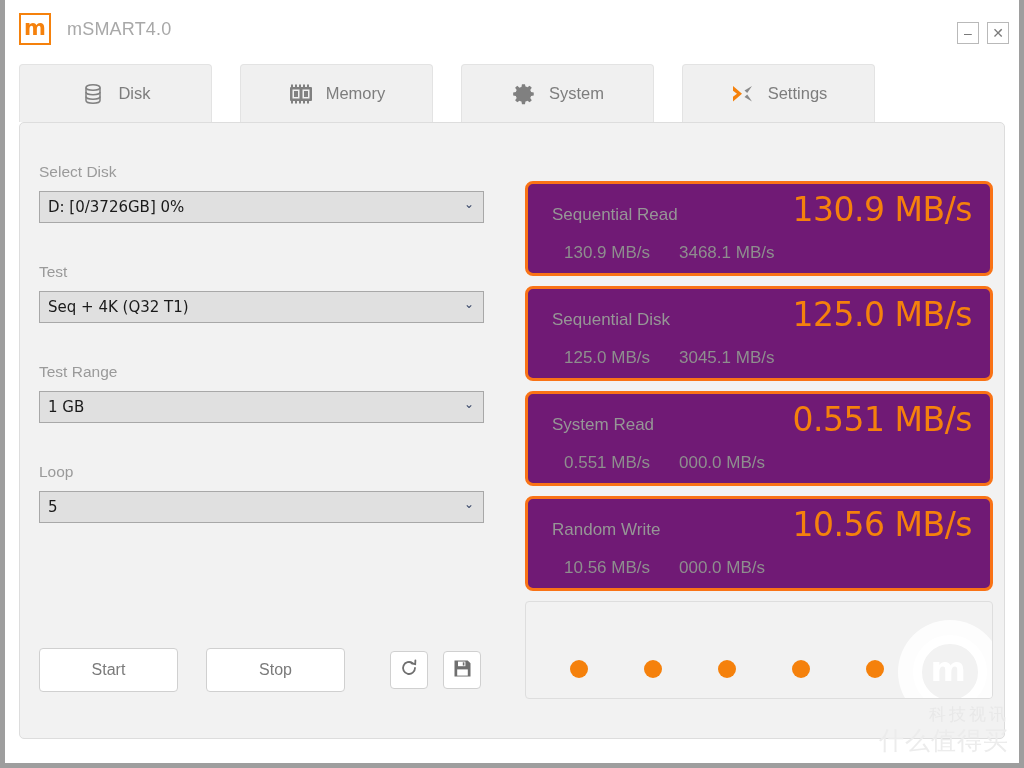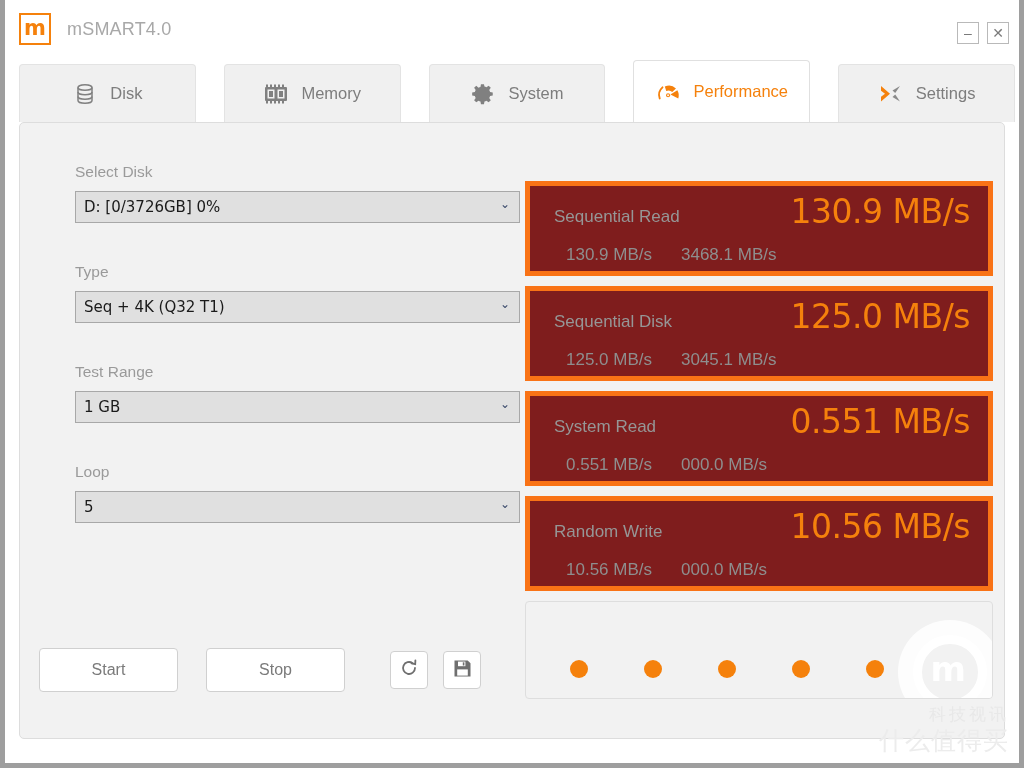--- a/index.html
+++ b/index.html
@@ -137,21 +137,20 @@
     box-sizing: border-box;
     overflow: hidden;
   }
 
   
   .left-panel {
     position: absolute;
     left: 19px;
     top: 40px;
     width: 445px;
-    margin-left: 36px;
   }
   .field-label {
     color: #9a9a9a;
     font-size: 15.5px;
     margin-bottom: 10px;
   }
   .select {
     position: relative;
     height: 32px;
     background: #e0e0e0;
@@ -211,23 +210,23 @@
 
   
   .right-panel {
     position: absolute;
     left: 505px;
     top: 58px;
     width: 468px;
   }
   .result-card {
     height: 95px;
-    background: #7f1d1d;
-    border: 5px solid #f97316;
-    border-radius: 0;
+    background: #701a75;
+    border: 3px solid #f97316;
+    border-radius: 8px;
     box-sizing: border-box;
     position: relative;
     margin-bottom: 10px;
   }
   .result-name {
     position: absolute;
     left: 24px;
     top: 21px;
     font-size: 17px;
     color: #969696;
@@ -382,32 +381,20 @@
     <div class="tab">
       <span class="tab-icon">
         <svg width="26" height="26" viewBox="0 0 24 24" fill="#808080">
           <path d="M12 8.2a3.8 3.8 0 100 7.6 3.8 3.8 0 000-7.6zm0 5.8a2 2 0 110-4 2 2 0 010 4z"></path>
           <path d="M21 13.4v-2.8l-2.5-.45a6.9 6.9 0 00-.75-1.8l1.45-2.05-2-2-2.05 1.45a6.9 6.9 0 00-1.8-.75L12.9 3h-2.8l-.45 2.5a6.9 6.9 0 00-1.8.75L5.8 4.3l-2 2 1.45 2.05a6.9 6.9 0 00-.75 1.8L2 10.6v2.8l2.5.45c.17.63.42 1.23.75 1.8L3.8 17.7l2 2 2.05-1.45c.57.33 1.17.58 1.8.75l.45 2.5h2.8l.45-2.5c.63-.17 1.23-.42 1.8-.75l2.05 1.45 2-2-1.45-2.05c.33-.57.58-1.17.75-1.8L21 13.4z"></path>
         </svg>
       </span>
       <span>System</span>
     </div>
 
-    <div class="tab active">
-      <span class="tab-icon">
-        <svg width="28" height="24" viewBox="0 0 28 24" fill="none">
-          <path d="M4 19 A11 11 0 0 1 7 7" stroke="#f5810c" stroke-width="2" stroke-linecap="round"></path>
-          <path d="M9.5 6.2 A11 11 0 0 1 21.5 8.2 L17.5 12 A6 6 0 0 0 11 11 Z" fill="#f5810c"></path>
-          <path d="M23 10.2 A11 11 0 0 1 24 19 L15.5 14.8 Z" fill="#f5810c"></path>
-          <circle cx="13" cy="15.5" r="2.2" fill="#f5810c"></circle>
-          <circle cx="13" cy="15.5" r="1" fill="#ffffff"></circle>
-        </svg>
-      </span>
-      <span>Performance</span>
-    </div>
 
     <div class="tab">
       <span class="tab-icon">
         <svg width="26" height="24" viewBox="0 0 26 24">
           <path d="M3 4 L12 11.8 L3 19.6 L3 14.8 L7 11.8 L3 8.8 Z" fill="#f5810c"></path>
           <path d="M22 4 L14.5 8.6 L17.2 11 Z" fill="#8a8a8a"></path>
           <path d="M22 19.6 L14.5 15 L17.2 12.6 Z" fill="#8a8a8a"></path>
         </svg>
       </span>
       <span>Settings</span>
@@ -421,21 +408,21 @@
 
       <div class="field-group">
         <div class="field-label">Select Disk</div>
         <div class="select">
           <span>D: [0/3726GB] 0%</span>
           <span class="chev">⌄</span>
         </div>
       </div>
 
       <div class="field-group">
-        <div class="field-label">Type</div>
+        <div class="field-label">Test</div>
         <div class="select">
           <span>Seq + 4K (Q32 T1)</span>
           <span class="chev">⌄</span>
         </div>
       </div>
 
       <div class="field-group">
         <div class="field-label">Test Range</div>
         <div class="select">
           <span>1 GB</span>

